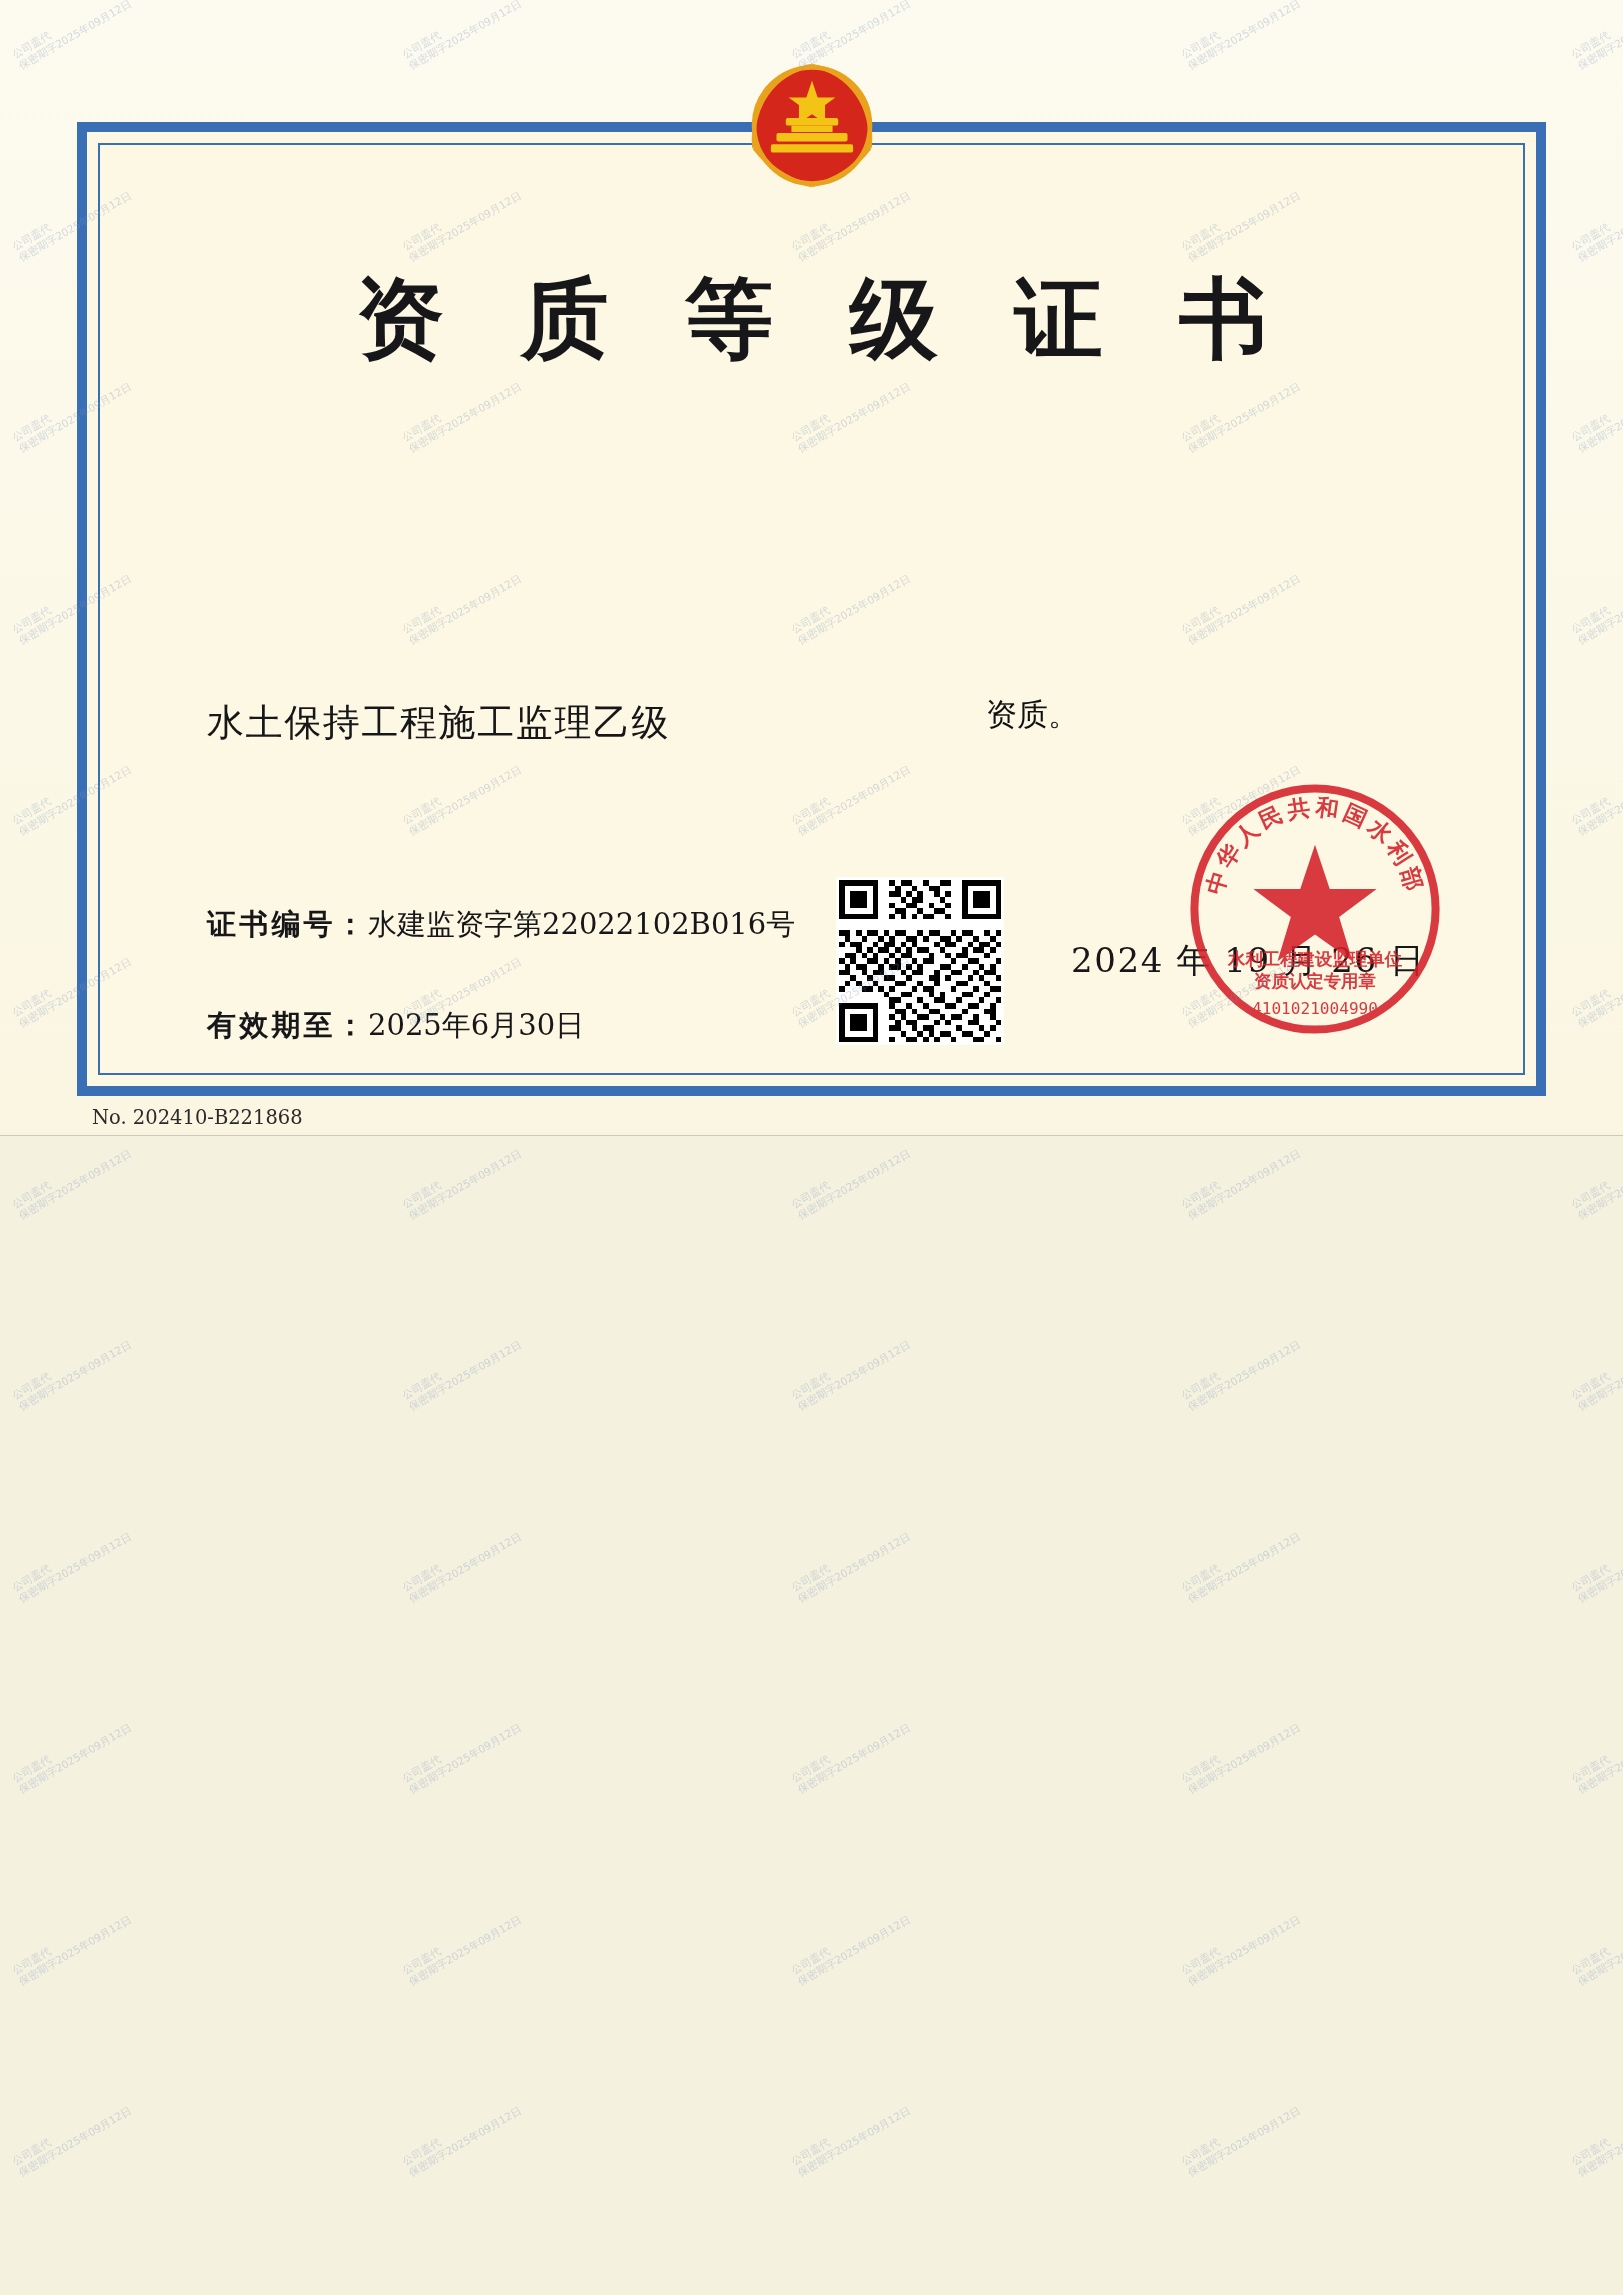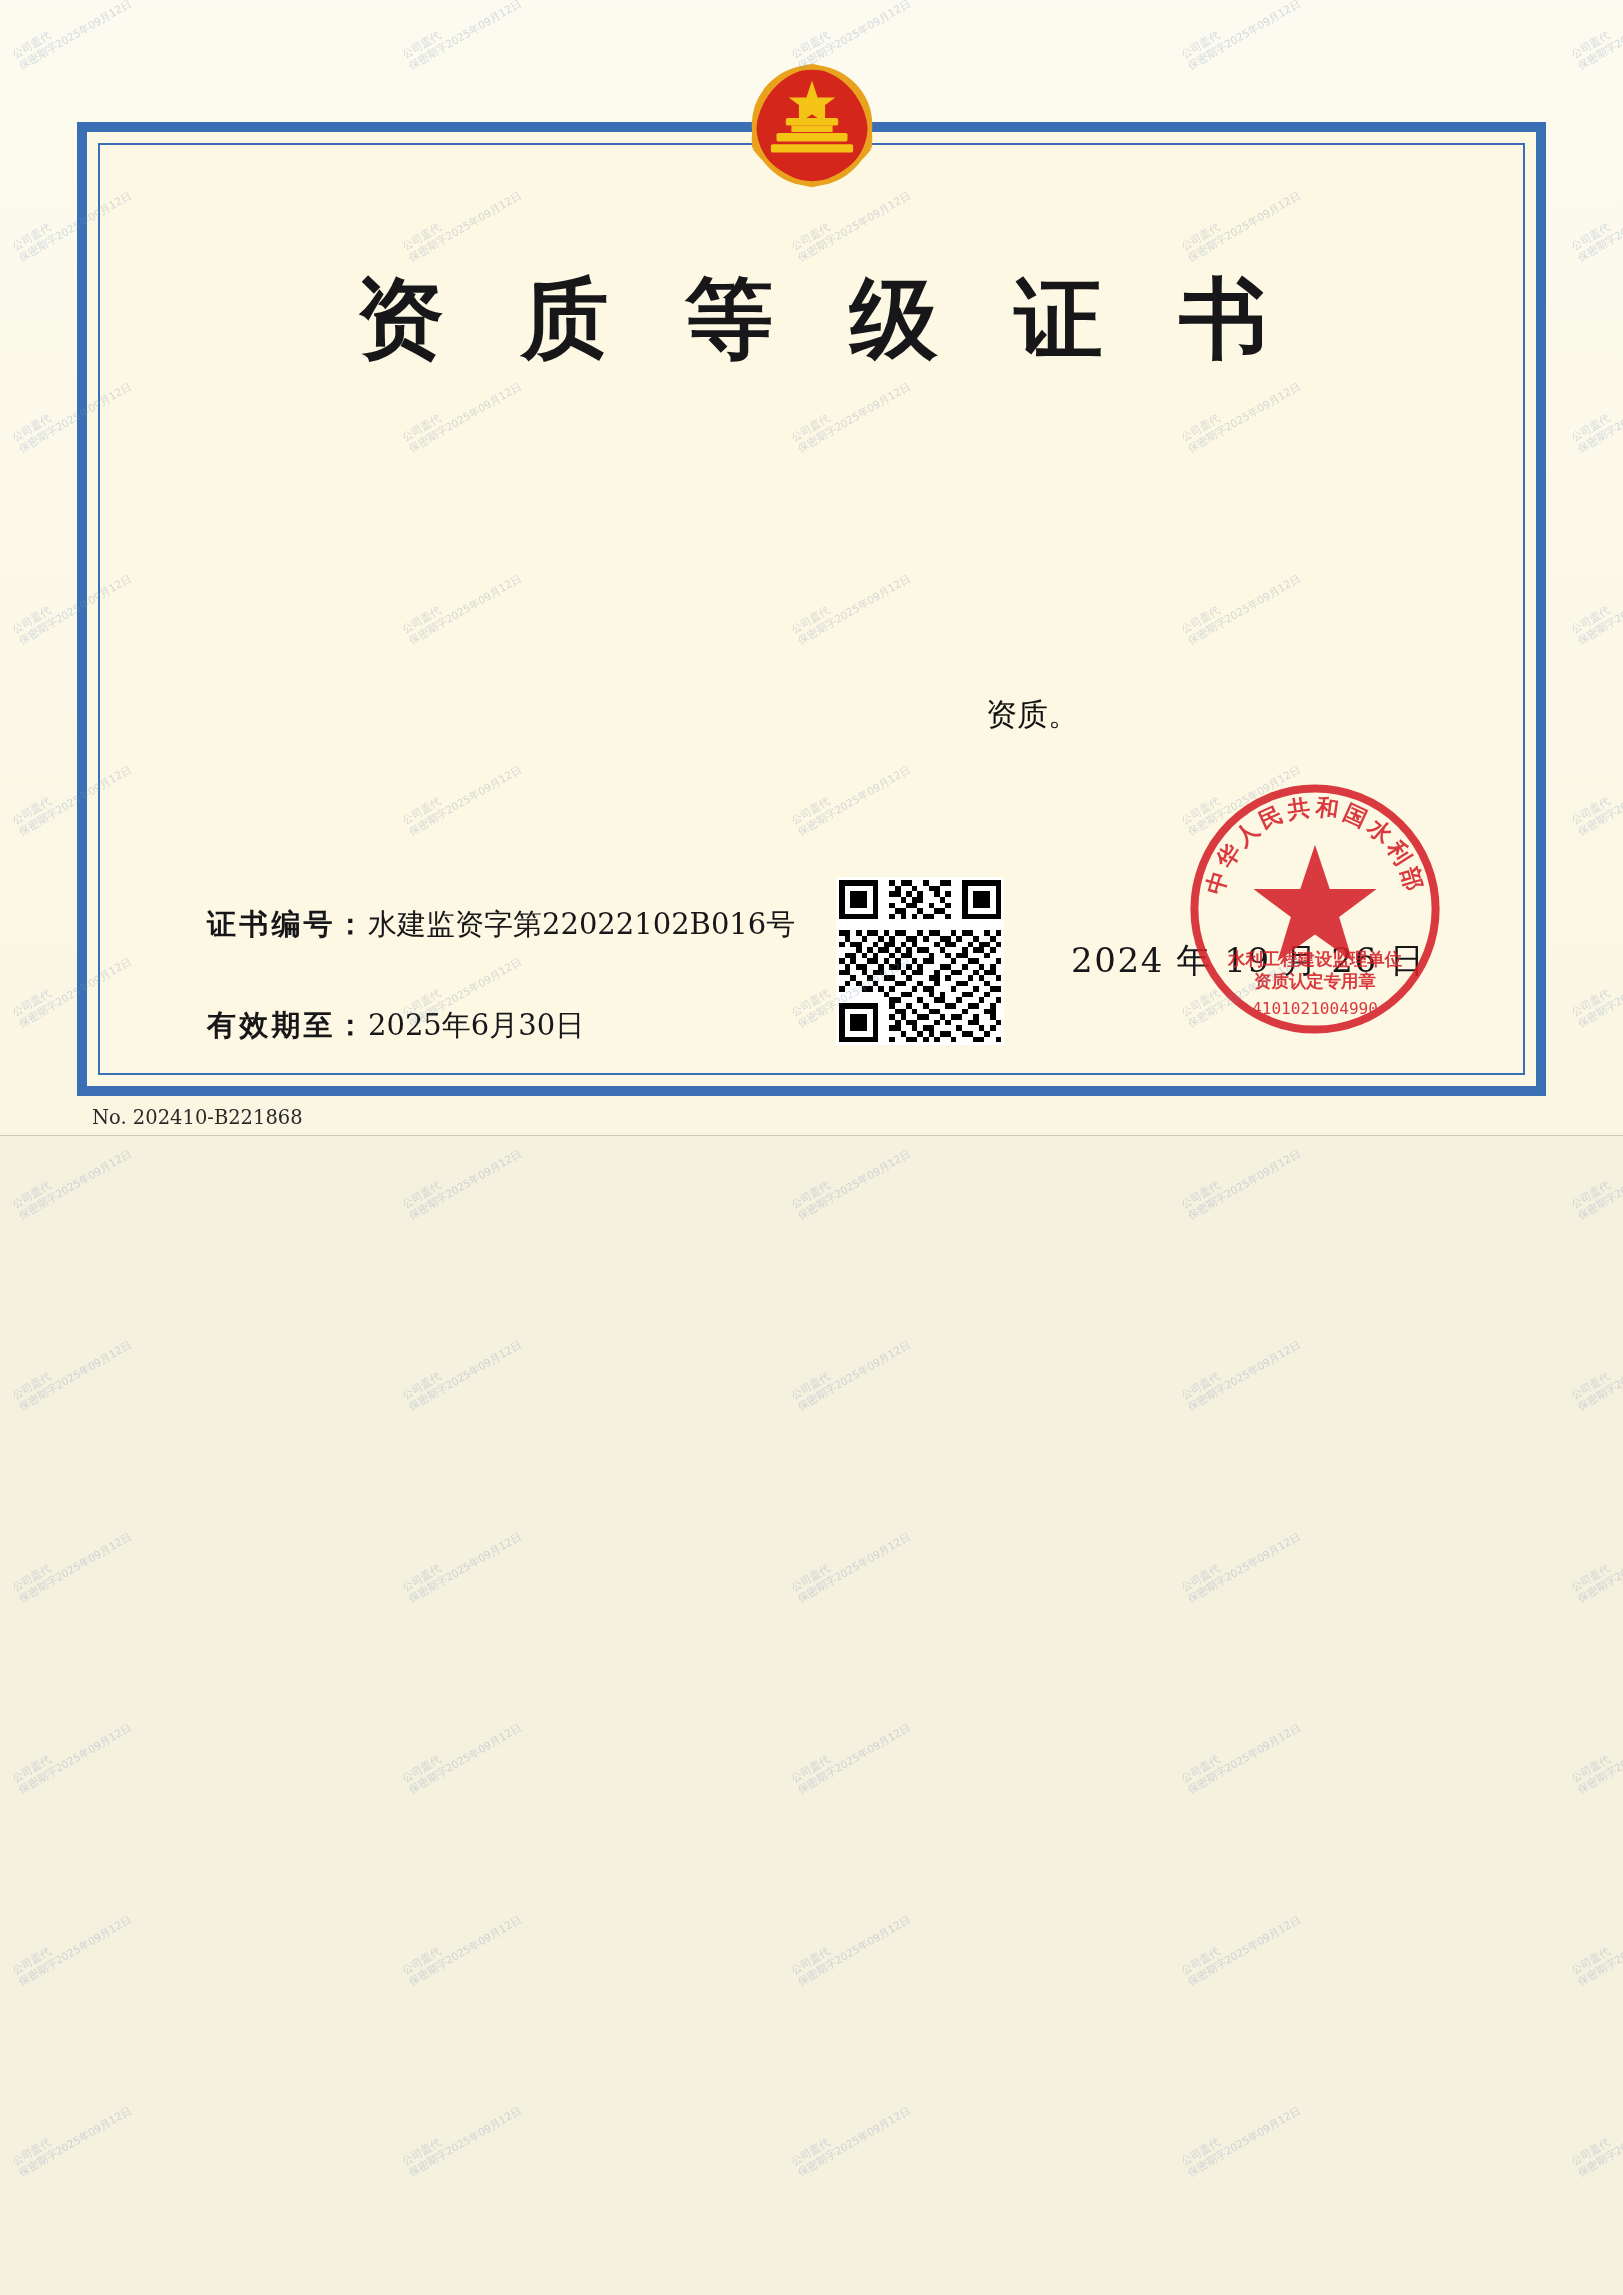--- a/index.html
+++ b/index.html
@@ -136,20 +136,21 @@
     </g>
     <g fill="none" stroke="#e8a21d" stroke-width="4">
       <path d="M100 36 C58 44 34 80 38 124"></path>
       <path d="M100 36 C142 44 166 80 162 124"></path>
       <path d="M38 124 C58 150 80 160 100 164"></path>
       <path d="M162 124 C142 150 120 160 100 164"></path>
     </g>
   </svg>
 
   <div class="cert-title">资 质 等 级 证 书</div>
+  <div class="line-grade">水土保持工程施工监理乙级</div>
   <div class="line-suffix">资质。</div>
 
   <div class="cert-no">
     <b>证书编号：</b><span>水建监资字第22022102B016号</span>
   </div>
   <div class="cert-valid">
     <b>有效期至：</b><span>2025年6月30日</span>
   </div>
 
   <svg class="qr" viewBox="0 0 29 29" shape-rendering="crispEdges">

